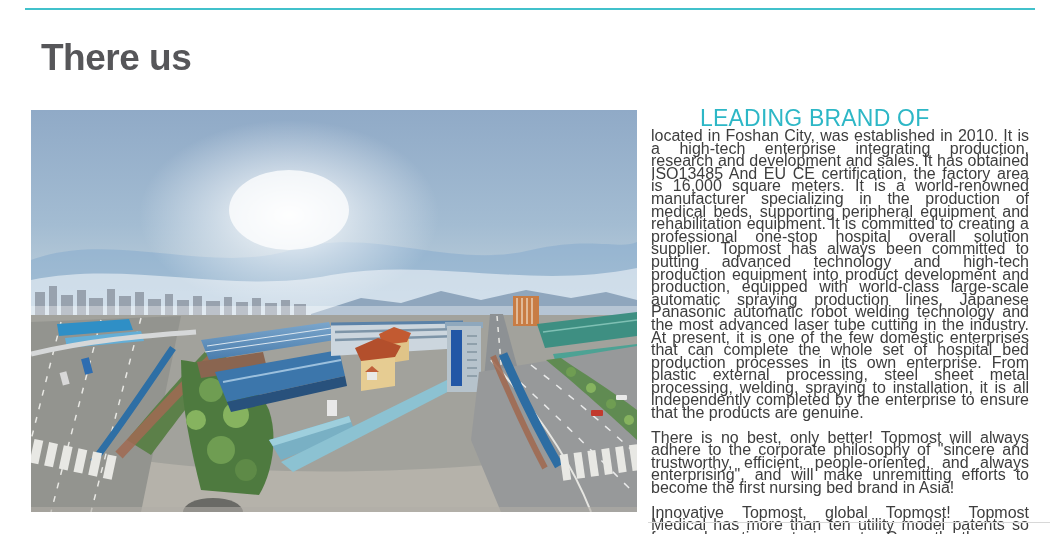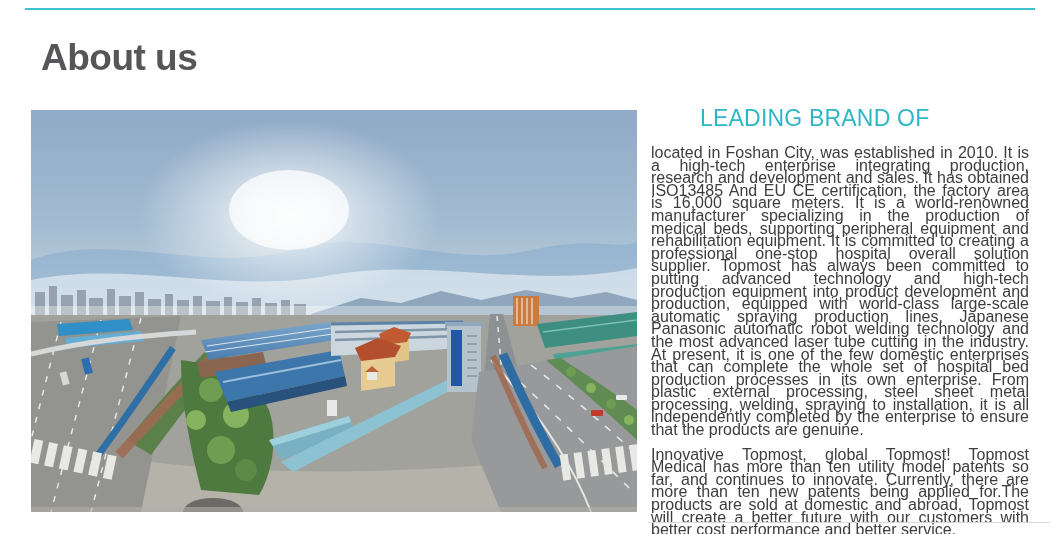--- a/index.html
+++ b/index.html
@@ -13,34 +13,34 @@
   html,body{width:1059px;height:534px;background:#ffffff;overflow:hidden;
     font-family:"Liberation Sans","DejaVu Sans",sans-serif;}
   .page{position:relative;width:1059px;height:534px;background:#fff;}
   .top-line{position:absolute;left:25px;top:8px;width:1010px;height:2px;background:var(--accent-teal);}
   .page-title{position:absolute;left:41px;top:36px;font-size:37px;font-weight:700;
     color:var(--title-gray);letter-spacing:-0.5px;line-height:44px;}
   .photo{position:absolute;left:31px;top:110px;width:606px;height:402px;overflow:hidden;}
   .photo svg{display:block;}
   .right-col{position:absolute;left:651px;top:106px;width:378px;}
   .brand-heading{color:var(--heading-cyan);font-size:23px;line-height:24px;font-weight:400;
-    padding-left:49px;margin-bottom:17px;letter-spacing:0.2px;}
+    padding-left:49px;letter-spacing:0.2px;}
   .para{font-size:16px;line-height:12.6px;color:var(--body-text);text-align:justify;
     margin-bottom:12px;}
   .para:last-child{margin-bottom:4px;}
   .bottom-divider{position:absolute;left:648px;top:522px;width:402px;height:1px;background:var(--divider-gray);}
 </style>
 </head>
 <body>
 
 <div class="page">
 
   <div class="top-line"></div>
 
-  <h1 class="page-title">About us</h1>
+  <h1 class="page-title">There us</h1>
 
   <div class="photo">
     <svg viewBox="0 0 606 402" width="606" height="402" preserveAspectRatio="none">
       <defs>
         <linearGradient id="sky" x1="0" y1="0" x2="0" y2="1">
           <stop offset="0" stop-color="#90aac7"></stop>
           <stop offset="0.55" stop-color="#a3bcd2"></stop>
           <stop offset="1" stop-color="#c6d5dd"></stop>
         </linearGradient>
         <radialGradient id="sun" cx="0.5" cy="0.5" r="0.5">
@@ -183,17 +183,18 @@
       <ellipse cx="182" cy="402" rx="30" ry="14" fill="#6a6a66"></ellipse>
       <rect x="0" y="397" width="606" height="5" fill="#b0ada6" opacity="0.6"></rect>
     </svg>
   </div>
 
   <div class="right-col">
     <h2 class="brand-heading">
       <div>LEADING BRAND OF</div>
     </h2>
     <p class="para">located in Foshan City, was established in 2010.  It is a high-tech enterprise integrating production, research and development and sales. It has obtained ISO13485 And EU CE certification, the  factory area is 16,000 square meters. It is a world-renowned manufacturer specializing in the production of medical beds, supporting peripheral equipment and rehabilitation equipment. It is committed to creating a professional one-stop hospital overall solution supplier. Topmost has always been committed to putting advanced technology and high-tech production equipment into product development and production, equipped with world-class large-scale automatic spraying production lines, Japanese Panasonic automatic robot welding technology and the most advanced laser tube cutting in the industry. At present, it is one of the few domestic enterprises that can complete the whole set of hospital bed production processes in its own enterprise. From plastic external processing, steel sheet metal processing, welding, spraying to installation, it is all independently completed by the enterprise to ensure that the products are genuine.</p>
+    <p class="para">There is no best, only better! Topmost will always adhere to the corporate philosophy of "sincere and trustworthy, efficient, people-oriented, and always enterprising", and will make unremitting efforts to become the first nursing bed brand in Asia!</p>
     <p class="para">Innovative Topmost, global Topmost! Topmost Medical has more than ten utility model patents so far, and continues to innovate. Currently, there are more than ten new patents being applied for.The products are sold at domestic  and abroad, Topmost will create a better future with our customers with better cost performance and better service.</p>
   </div>
 
   <div class="bottom-divider"></div>
 </div>
 
 </body></html>

